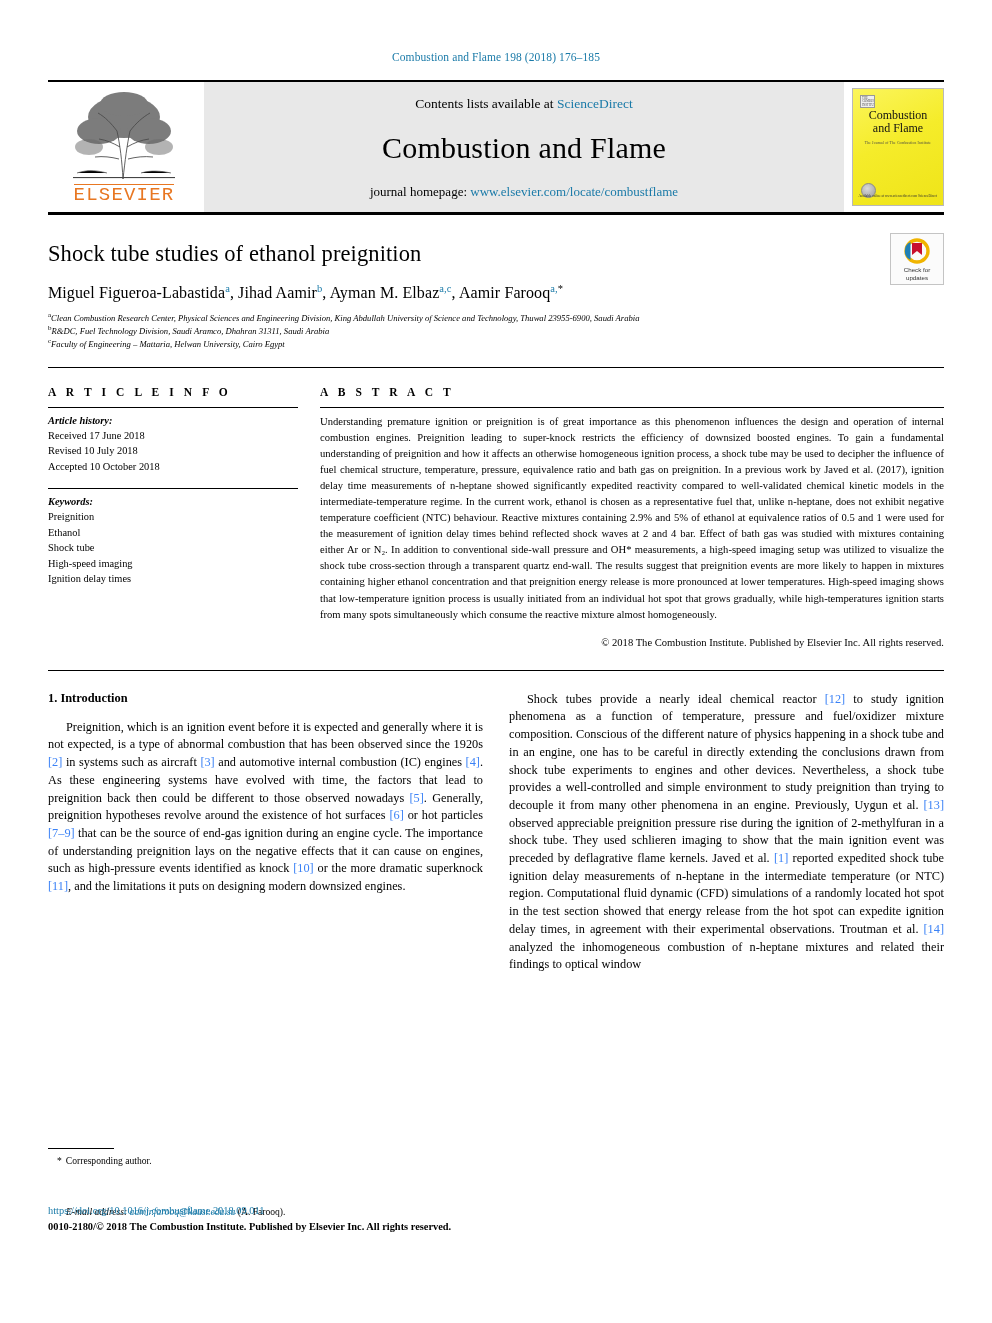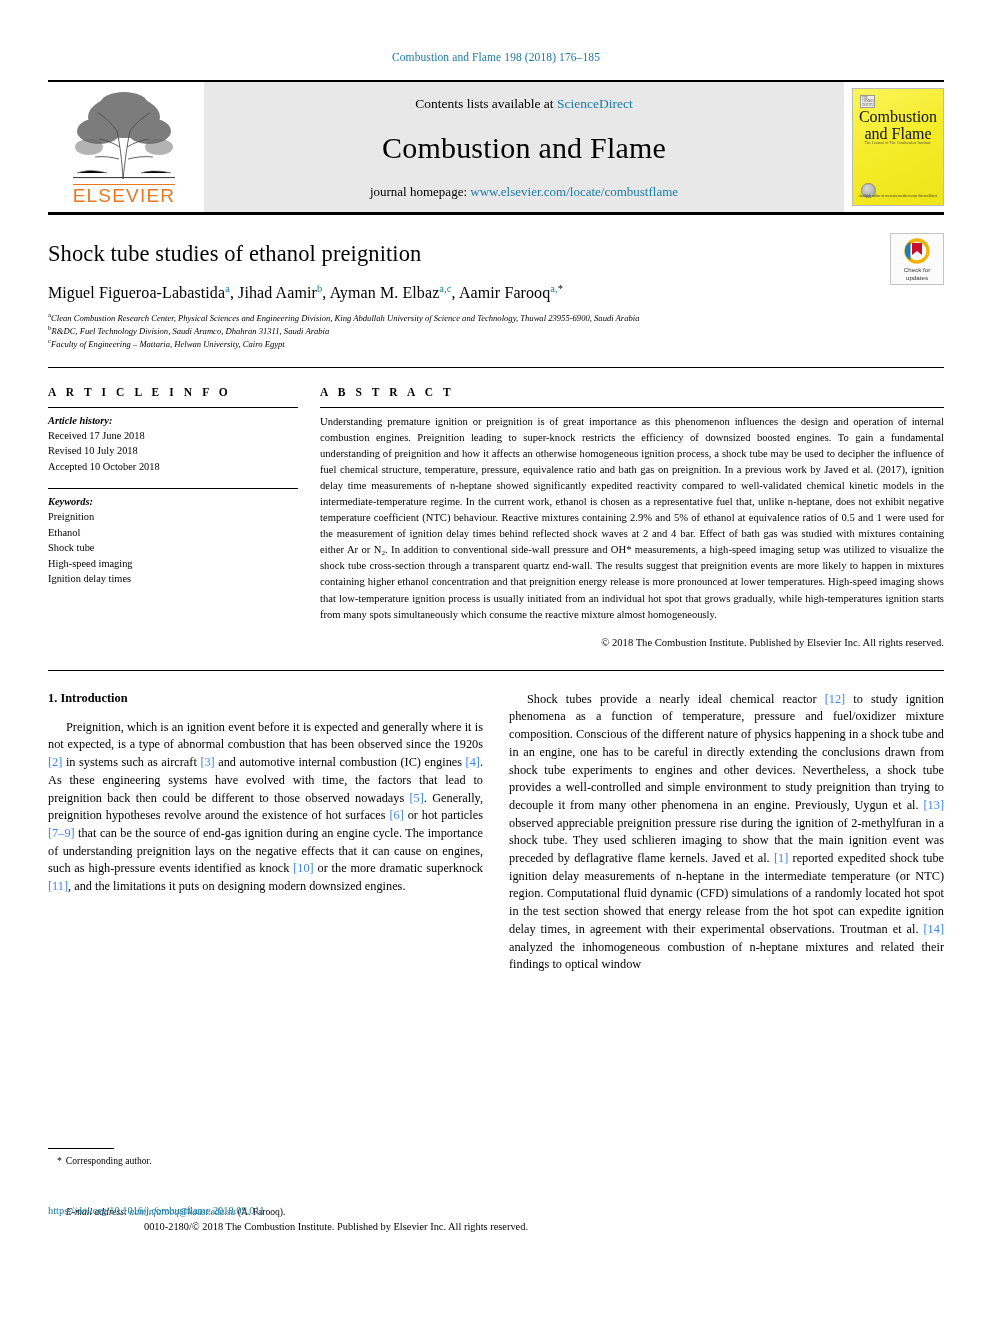--- a/index.html
+++ b/index.html
@@ -47,21 +47,21 @@
     flex: 0 0 152px;
     display: flex;
     flex-direction: column;
     align-items: center;
     justify-content: flex-start;
     padding-top: 5px;
     box-sizing: border-box;
   }
   .tree-svg { display:block; }
   .elsevier-word {
-    font-family: Liberation Sans, sans-serif;
+    font-family: Liberation Mono, monospace;
     font-size: 19px;
     letter-spacing: 1.2px;
     color: #E87722;
     font-weight: 400;
     margin-top: 1px;
     border-top: 1.6px solid #E87722;
     padding-top: 1px;
     line-height: 1;
   }
   .masthead-center {
@@ -117,21 +117,21 @@
     line-height: 1.1;
     overflow: hidden;
     padding: 1px;
     box-sizing: border-box;
   }
   .cover-title {
     position: absolute;
     left: 0; right: 0; top: 20px;
     text-align: center;
     font-family: "Liberation Serif", serif;
-    font-size: 16px;
+    font-size: 12px;
     line-height: 1.05;
     color: #111;
   }
   .cover-sub {
     position: absolute;
     left: 6px; right: 6px; top: 52px;
     text-align: center;
     font-size: 3.6px;
     color: #444;
     letter-spacing: .2px;
@@ -299,21 +299,21 @@
   .fn-email a, .link { color: #1a7aa8; text-decoration: none; }
   .doi-block {
     position: absolute;
     left: 48px;
     top: 1203px;
     width: 480px;
     font-size: 10.4px;
     line-height: 1.5;
   }
   .doi-link { color: #1a7aa8; }
-  .issn { font-weight: normal; text-align: right; }
+  .issn { font-weight: bold; }
 </style>
 </head>
 <body>
 
 <div class="page">
 
   <div class="runhead">Combustion and Flame 198 (2018) 176–185</div>
 
   <div class="masthead">
 

